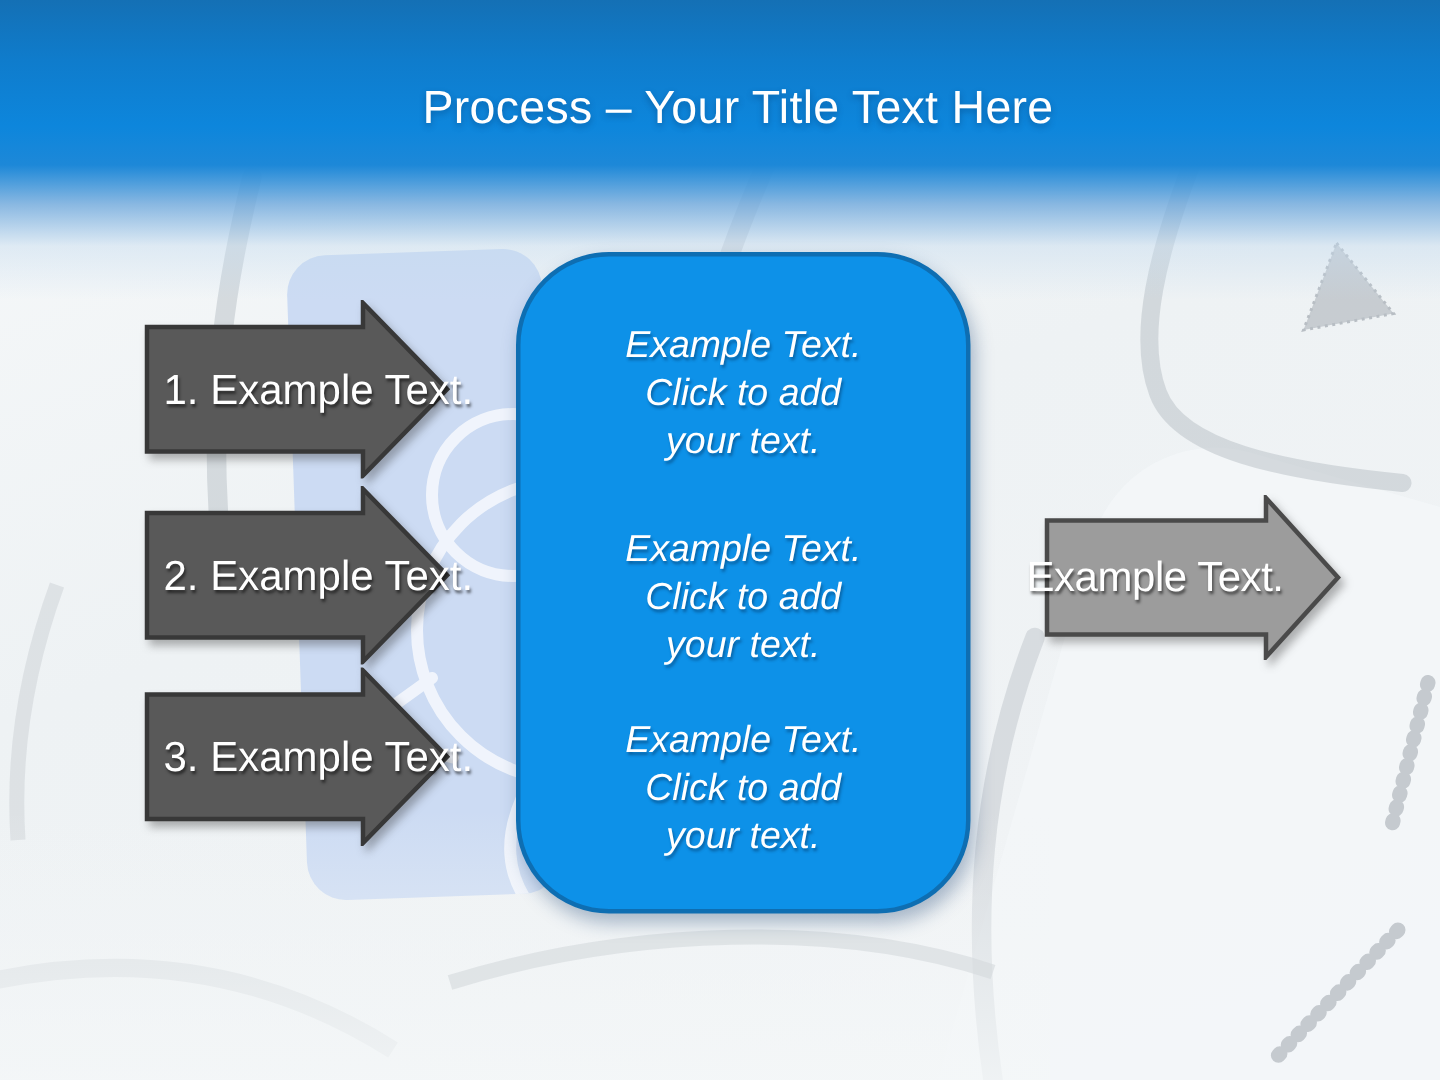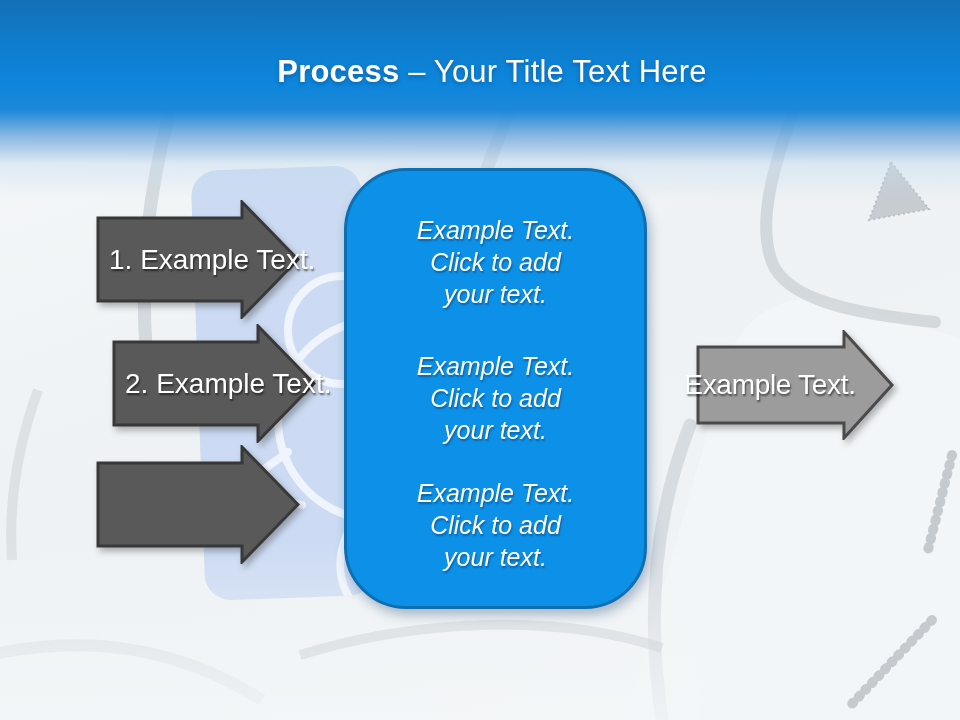--- a/index.html
+++ b/index.html
@@ -22,33 +22,33 @@
       rgba(110,168,220,0.80) 68%,
       rgba(196,219,239,0.45) 82%,
       rgba(240,245,249,0) 100%);
   }
   .page-title{
     position:absolute;left:0;top:54px;width:960px;z-index:3;margin:0;
     text-align:center;transform:translateX(12px);
     font-size:31px;font-weight:400;color:#ffffff;letter-spacing:.2px;
     text-shadow:0 2px 4px rgba(0,50,100,0.40);
   }
-  .page-title .ttl-bold{font-weight:700;}
+  .page-title .ttl-bold{font-weight:400;}
   
   .shape{position:absolute;z-index:4;}
   .arrow-wrap svg{display:block;filter:drop-shadow(3px 4px 3px rgba(40,40,40,0.35));}
   .arrow-label{
     position:absolute;top:0;height:100%;display:flex;align-items:center;
     color:#fff;font-size:28px;white-space:nowrap;
     text-shadow:1px 2px 2px rgba(0,0,0,0.55);
   }
   .step-label{left:13px;}
   .outcome-label{left:0;width:148px;justify-content:center;letter-spacing:-0.3px;}
   .step-1{left:96px;top:200px;width:204px;height:119px;}
-  .step-2{left:96px;top:324px;width:204px;height:119px;margin-left:16px;}
+  .step-2{left:96px;top:324px;width:204px;height:119px;}
   .step-3{left:96px;top:445px;width:204px;height:119px;}
   .outcome-arrow{left:696px;top:330px;width:200px;height:110px;}
   .content-box{
     left:344px;top:168px;width:303px;height:441px;
     background:#0d91e8;border:3px solid #0e6eb2;border-radius:62px;
     box-shadow:3px 6px 12px rgba(25,65,115,0.35);
   }
   .box-group{
     position:absolute;left:0;width:100%;text-align:center;
     color:#ffffff;font-style:italic;font-size:25px;line-height:32px;
@@ -117,20 +117,21 @@
     <svg width="204" height="119" viewBox="0 0 204 119">
       <polygon points="2,18 146,18 146,2 202,59.5 146,117 146,101 2,101" fill="#595959" stroke="#383838" stroke-width="3"></polygon>
     </svg>
     <span class="arrow-label step-label">2. Example Text.</span>
   </div>
 
   <div class="shape arrow-wrap step-3">
     <svg width="204" height="119" viewBox="0 0 204 119">
       <polygon points="2,18 146,18 146,2 202,59.5 146,117 146,101 2,101" fill="#595959" stroke="#383838" stroke-width="3"></polygon>
     </svg>
+    <span class="arrow-label step-label">3. Example Text.</span>
   </div>
 
   <div class="shape content-box">
     <div class="box-group g0">
       <div>Example Text.</div>
       <div>Click  to add</div>
       <div>your text.</div>
     </div>
     <div class="box-group g1">
       <div>Example Text.</div>

